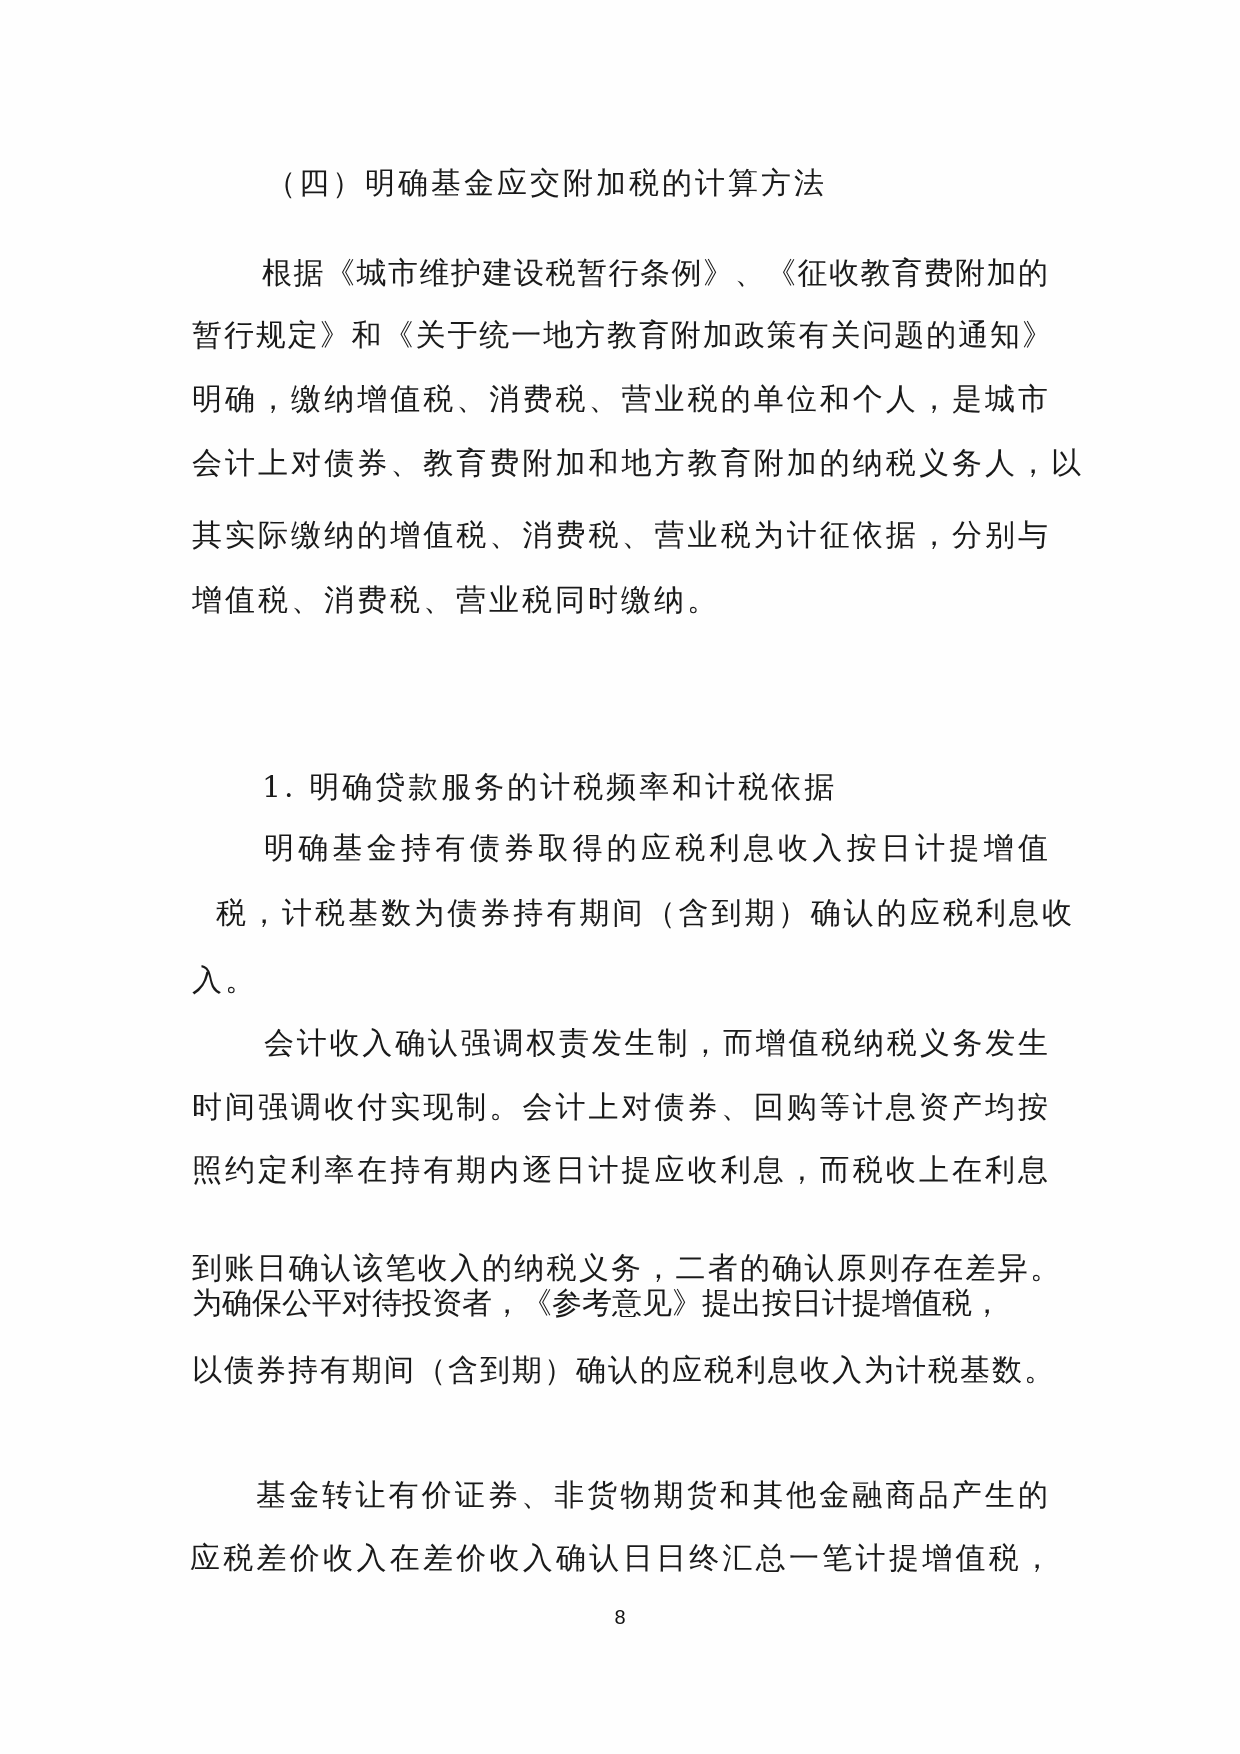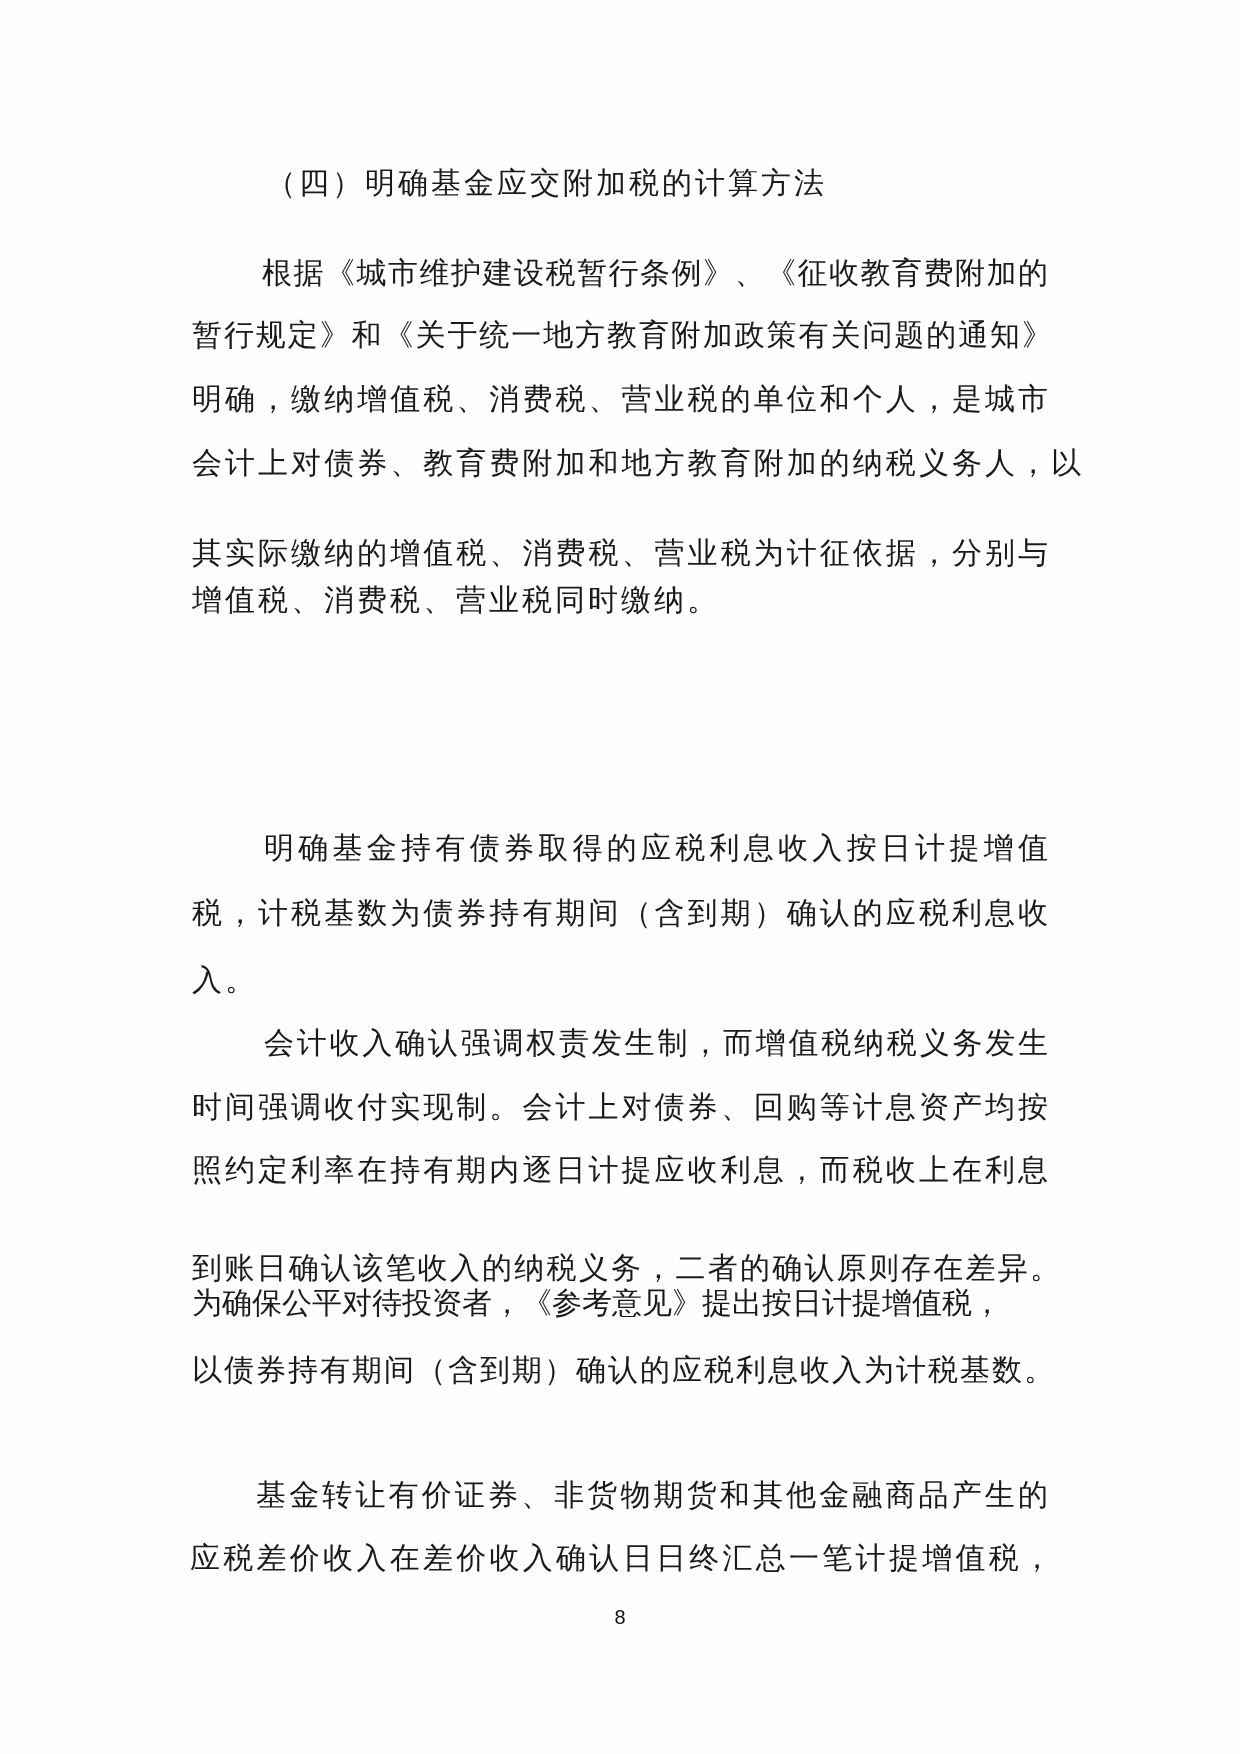--- a/index.html
+++ b/index.html
@@ -26,29 +26,30 @@
 
 <div class="page">
 
   <div class="line heading" style="left:266px; top:163px;">（四）明确基金应交附加税的计算方法</div>
 
   <div>
     <div class="line full" style="left: 262px; width: 786px; top: 253px; white-space: nowrap; text-align: left; text-align-last: auto; letter-spacing: 0px;"><span style="letter-spacing: 1.5px; margin-right: -1.5px;">根据《城市维护建设税暂行条例》、《征收教育费附加的</span></div>
     <div class="line full" style="left: 192px; width: 860px; top: 315px; white-space: nowrap; text-align: left; text-align-last: auto; letter-spacing: 0px;"><span style="letter-spacing: 1.92308px; margin-right: -1.92308px;">暂行规定》和《关于统一地方教育附加政策有关问题的通知》</span></div>
     <div class="line full" style="left: 192px; width: 856px; top: 379px; white-space: nowrap; text-align: left; text-align-last: auto; letter-spacing: 0px;"><span style="letter-spacing: 3.04px; margin-right: -3.04px;">明确，缴纳增值税、消费税、营业税的单位和个人，是城市</span></div>
     <div class="line full" style="left: 192px; width: 856px; top: 443px; white-space: nowrap; text-align: left; text-align-last: auto; letter-spacing: 0px;"><span style="letter-spacing: 3.04px; margin-right: -3.04px;">会计上对债券、教育费附加和地方教育附加的纳税义务人，以</span></div>
-    <div class="line full" style="left: 192px; width: 856px; top: 533px; white-space: nowrap; text-align: right; text-align-last: auto; letter-spacing: 0px;"><span style="letter-spacing: 3.04px; margin-right: -3.04px;">其实际缴纳的增值税、消费税、营业税为计征依据，分别与</span></div>
+    <div class="line full" style="left: 192px; width: 856px; top: 515px; white-space: nowrap; text-align: right; text-align-last: auto; letter-spacing: 0px;"><span style="letter-spacing: 3.04px; margin-right: -3.04px;">其实际缴纳的增值税、消费税、营业税为计征依据，分别与</span></div>
     <div class="line left" style="left:192px; top:580px;">增值税、消费税、营业税同时缴纳。</div>
   </div>
 
 
+  <div class="line heading" style="left:262px; top:767px;">1. 明确贷款服务的计税频率和计税依据</div>
 
   <div>
     <div class="line full" style="left: 264px; width: 784px; top: 828px; white-space: nowrap; text-align: left; text-align-last: auto; letter-spacing: 0px;"><span style="letter-spacing: 4.27273px; margin-right: -4.27273px;">明确基金持有债券取得的应税利息收入按日计提增值</span></div>
-    <div class="line full" style="left: 192px; width: 856px; top: 893px; white-space: nowrap; text-align: left; text-align-last: auto; letter-spacing: 0px;"><span style="letter-spacing: 3.04px; margin-right: -3.04px;">税，计税基数为债券持有期间（含到期）确认的应税利息收</span></div>
+    <div class="line full" style="left: 192px; width: 856px; top: 893px; white-space: nowrap; text-align: left; text-align-last: auto; letter-spacing: 0px;"><span style="letter-spacing: 3.04px; margin-right: -3.04px; margin-left: 24px;">税，计税基数为债券持有期间（含到期）确认的应税利息收</span></div>
     <div class="line left" style="left:192px; top:960px;">入。</div>
   </div>
 
   <div>
     <div class="line full" style="left: 264px; width: 784px; top: 1023px; white-space: nowrap; text-align: left; text-align-last: auto; letter-spacing: 0px;"><span style="letter-spacing: 2.78261px; margin-right: -2.78261px;">会计收入确认强调权责发生制，而增值税纳税义务发生</span></div>
     <div class="line full" style="left: 192px; width: 856px; top: 1087px; white-space: nowrap; text-align: left; text-align-last: auto; letter-spacing: 0px;"><span style="letter-spacing: 3.04px; margin-right: -3.04px;">时间强调收付实现制。会计上对债券、回购等计息资产均按</span></div>
     <div class="line full" style="left: 192px; width: 856px; top: 1150px; white-space: nowrap; text-align: right; text-align-last: auto; letter-spacing: 0px;"><span style="letter-spacing: 3.04px; margin-right: -3.04px;">照约定利率在持有期内逐日计提应收利息，而税收上在利息</span></div>
     <div class="line full" style="left: 192px; width: 868px; top: 1248px; white-space: nowrap; text-align: left; text-align-last: auto; letter-spacing: 0px;"><span style="letter-spacing: 2.23077px; margin-right: -2.23077px;">到账日确认该笔收入的纳税义务，二者的确认原则存在差异。</span></div>
     <div class="line full" style="left: 192px; width: 810px; top: 1283px; white-space: nowrap; text-align: left; text-align-last: auto; letter-spacing: 0px;"><span style="letter-spacing: 0px; margin-right: 0px;">为确保公平对待投资者，《参考意见》提出按日计提增值税，</span></div>
     <div class="line full" style="left: 192px; width: 862px; top: 1350px; white-space: nowrap; text-align: left; text-align-last: auto; letter-spacing: 0px;"><span style="letter-spacing: 2px; margin-right: -2px;">以债券持有期间（含到期）确认的应税利息收入为计税基数。</span></div>

